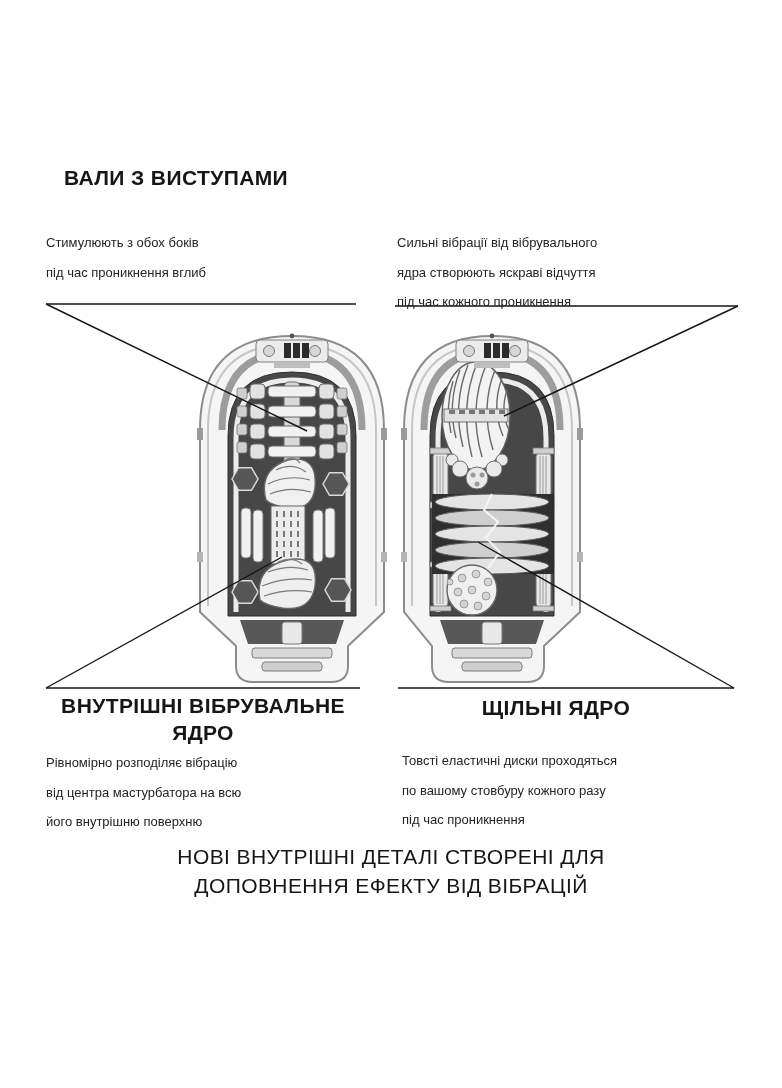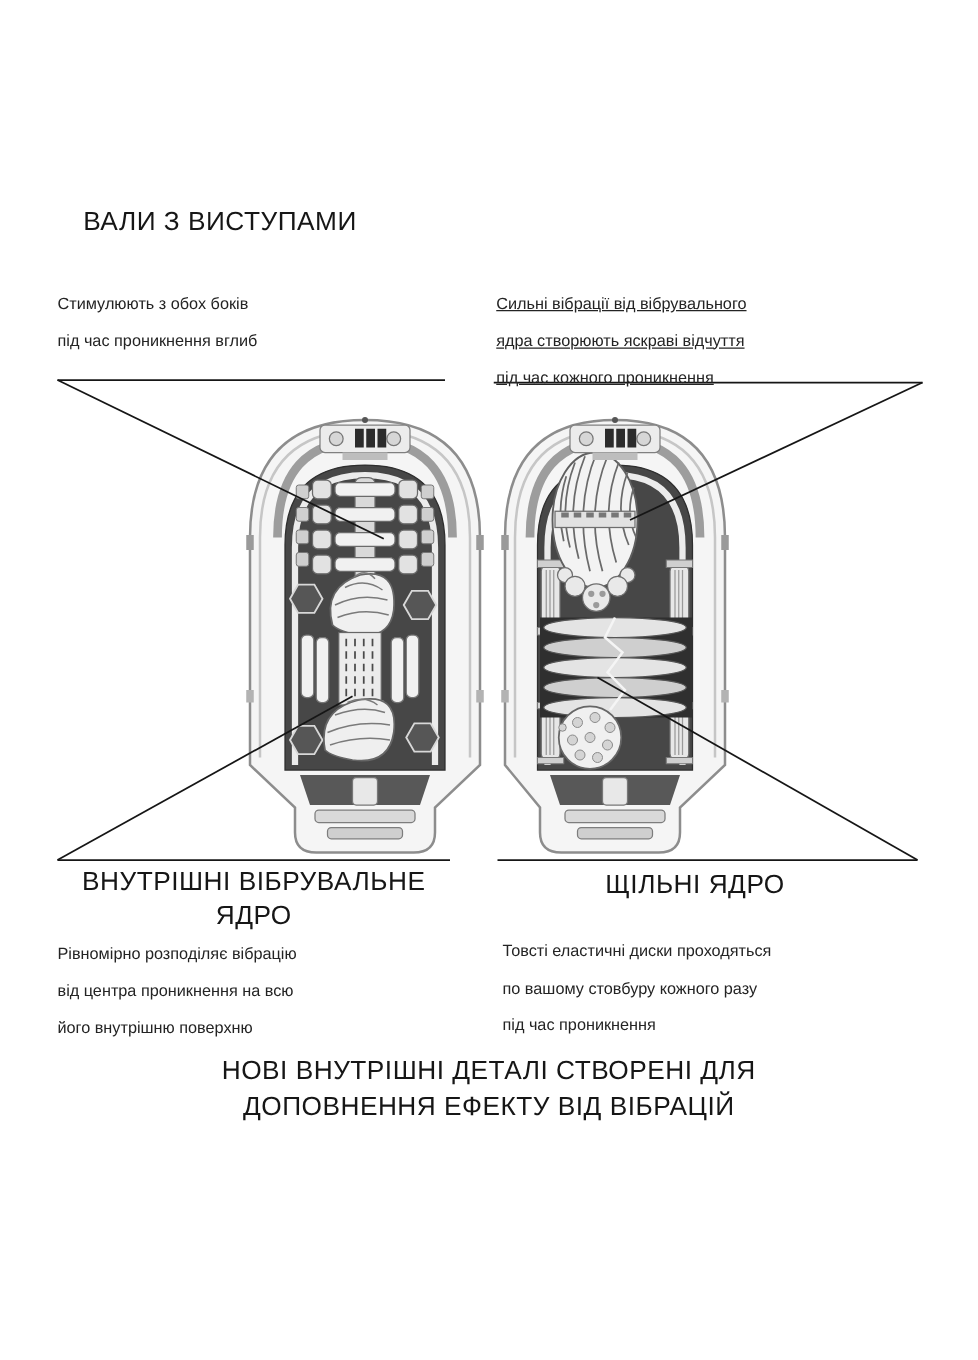--- a/index.html
+++ b/index.html
@@ -8,21 +8,21 @@
     width: 782px;
     height: 1088px;
     margin: 0 auto;
     background: #ffffff;
     font-family: "Liberation Sans", sans-serif;
     color: #1c1c1c;
     overflow: hidden;
   }
   .callout-title {
     position: absolute;
-    font-weight: 400;
+    font-weight: 700;
     font-size: 21px;
     line-height: 27px;
     letter-spacing: 0.4px;
     text-align: center;
     white-space: pre-line;
     color: #161616;
   }
   .callout-desc {
     position: absolute;
     font-size: 13px;
@@ -41,21 +41,21 @@
     letter-spacing: 0.4px;
     text-align: center;
     white-space: pre-line;
     color: #161616;
   }
   #tl-title { left: 46px;  top: 164px; width: 260px; }
   #tr-title { left: 398px; top: 164px; width: 316px; }
   #bl-title { left: 40px;  top: 692px; width: 326px; }
   #br-title { left: 398px; top: 694px; width: 316px; }
   #tl-desc  { left: 46px;  top: 228px; width: 312px; }
-  #tr-desc  { left: 397px; top: 228px; width: 348px; text-decoration: underline; }
+  #tr-desc  { left: 397px; top: 228px; width: 348px; }
   #bl-desc  { left: 46px;  top: 748px; width: 332px; }
   #br-desc  { left: 402px; top: 746px; width: 352px; }
   #art-layer {
     position: absolute;
     left: 0; top: 0;
     width: 782px; height: 1088px;
   }
 </style>
 </head>
 <body>
@@ -293,21 +293,21 @@
   <div id="tl-desc" class="callout-desc">Стимулюють з обох боків
 під час проникнення вглиб</div>
 
   <div id="tr-desc" class="callout-desc">Сильні вібрації від вібрувального
 ядра створюють яскраві відчуття
 під час кожного проникнення</div>
 
   <div id="bl-title" class="callout-title">ВНУТРІШНІ ВІБРУВАЛЬНЕ
 ЯДРО</div>
   <div id="bl-desc" class="callout-desc">Рівномірно розподіляє вібрацію
-від центра проникнення на всю
+від центра мастурбатора на всю
 його внутрішню поверхню</div>
 
   <div id="br-title" class="callout-title">ЩІЛЬНІ ЯДРО</div>
   <div id="br-desc" class="callout-desc">Товсті еластичні диски проходяться
 по вашому стовбуру кожного разу
 під час проникнення</div>
 
   <div class="footer-title">НОВІ ВНУТРІШНІ ДЕТАЛІ СТВОРЕНІ ДЛЯ
 ДОПОВНЕННЯ ЕФЕКТУ ВІД ВІБРАЦІЙ</div>
 </div>

